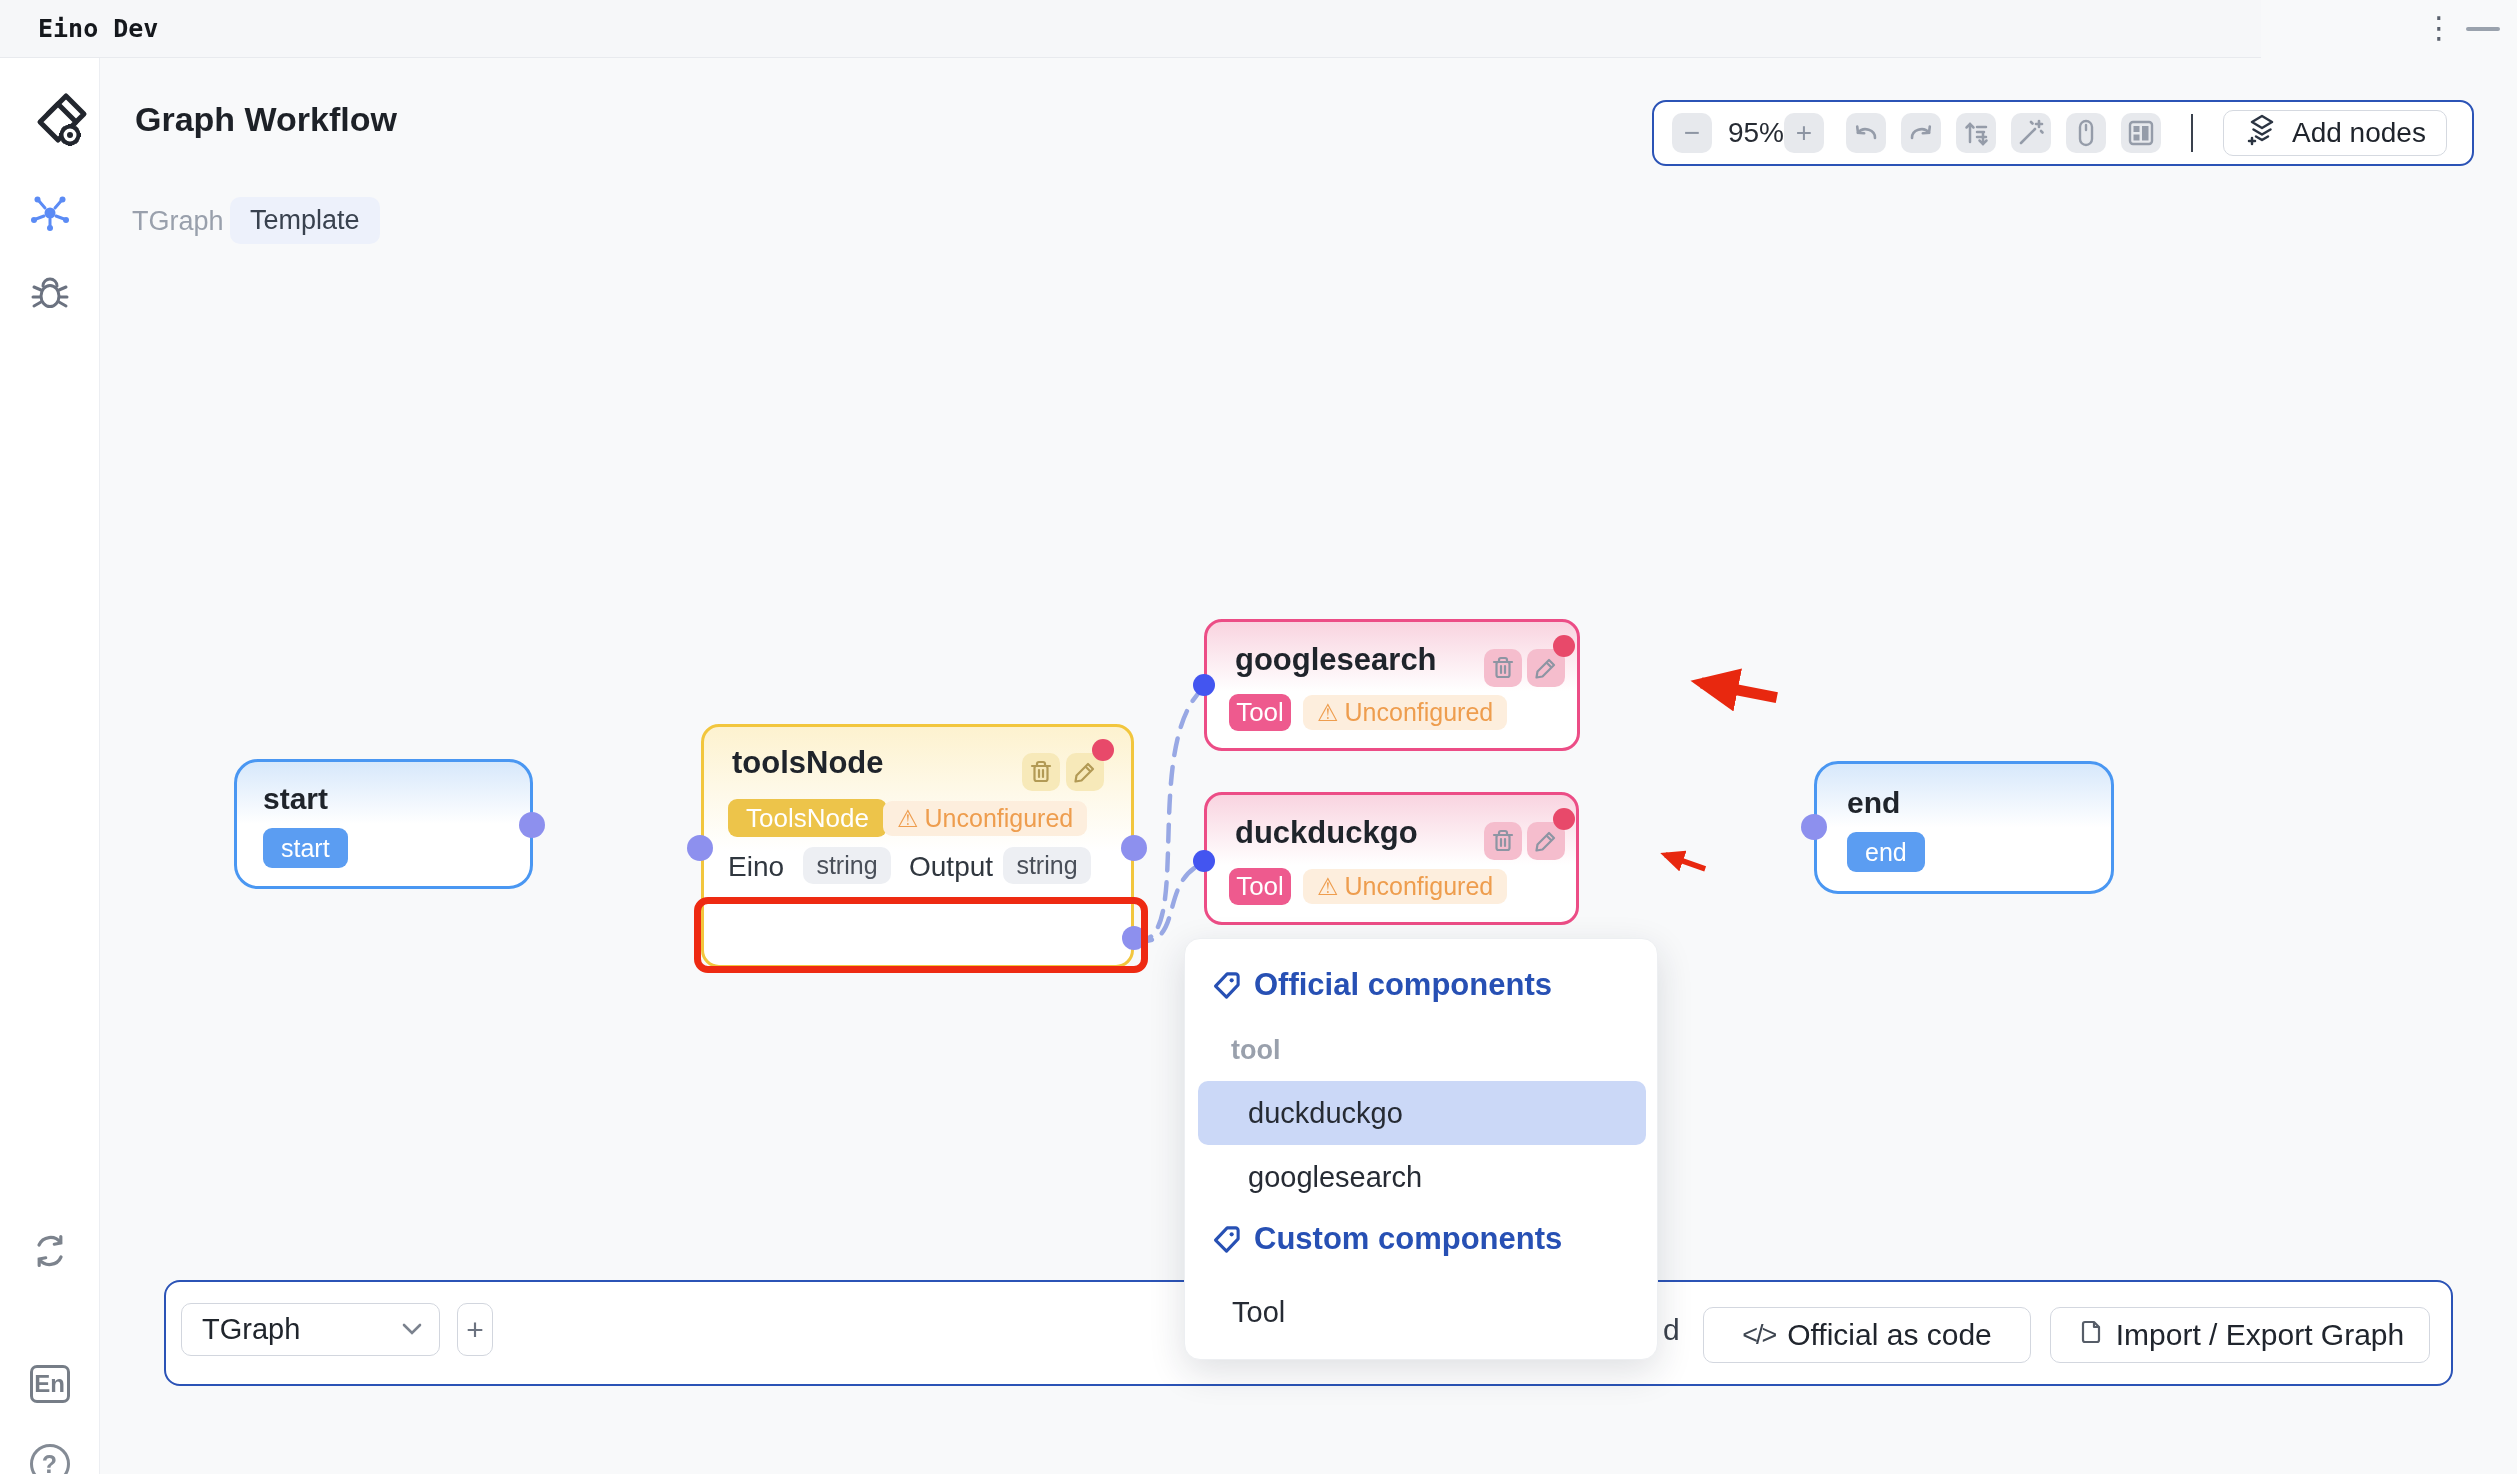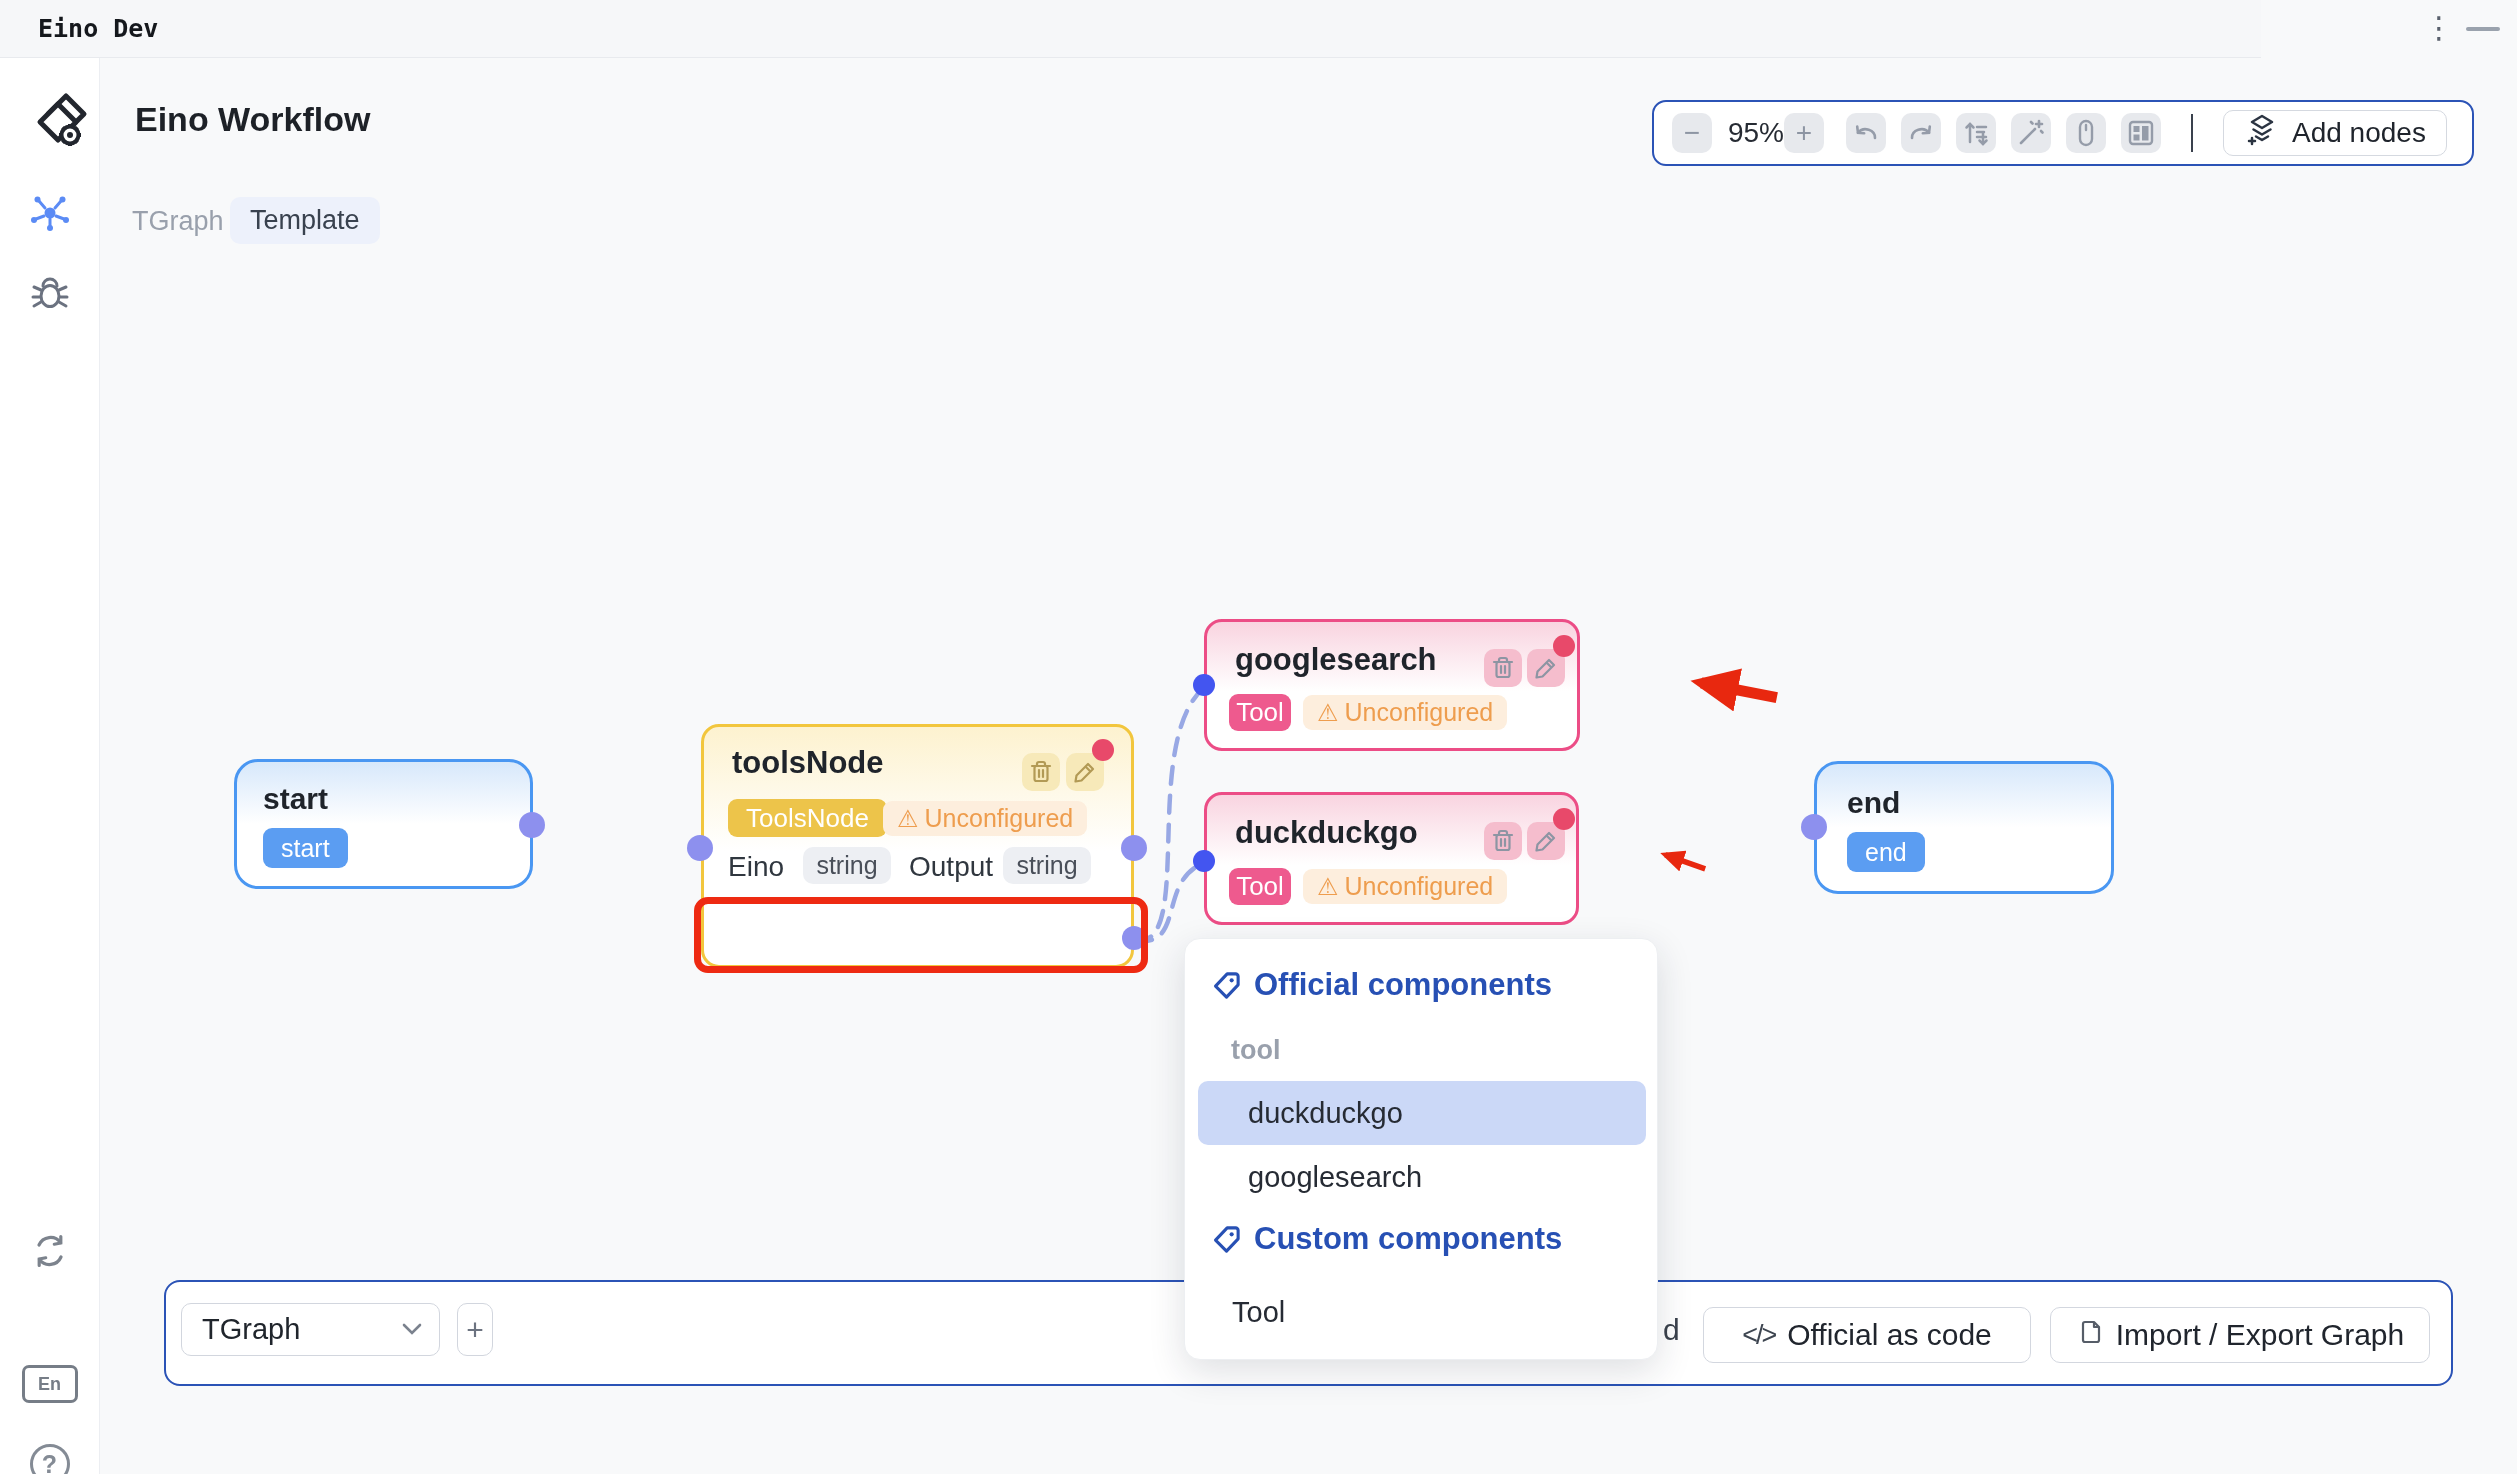--- a/index.html
+++ b/index.html
@@ -13,22 +13,22 @@
   .app-title { position:absolute; left:38px; top:0; line-height:58px;
     font-family:"DejaVu Sans Mono", monospace; font-weight:bold; font-size:25px; color:#15181d; }
   .kebab { position:absolute; left:2424px; top:0; line-height:56px; font-size:30px; color:#5a616d; cursor:pointer;
     font-family:"DejaVu Sans", sans-serif; }
   .minimize { position:absolute; left:2466px; top:27px; width:34px; height:4px; border-radius:2px; background:#9aa2ad; cursor:pointer; }
 
   
   .sidebar { position:absolute; left:0; top:58px; width:100px; height:1417px; background:#ffffff;
     border-right:1px solid #eceef2; z-index:15; }
   .side-ic { position:absolute; left:50%; transform:translateX(-50%); cursor:pointer; }
-  .en-box { width:56px; height:38px; border:3px solid #767d87; border-radius:7px; color:#767d87;
-    font-weight:bold; font-size:18px; display:flex; align-items:center; justify-content:center; }
+  .en-box { width:40px; height:38px; border:3px solid #767d87; border-radius:7px; color:#767d87;
+    font-weight:bold; font-size:24px; display:flex; align-items:center; justify-content:center; }
   .help-box { width:40px; height:40px; border:3px solid #848b95; border-radius:50%; color:#848b95;
     font-weight:bold; font-size:25px; display:flex; align-items:center; justify-content:center; }
 
   
   .logo { position:absolute; left:28px; top:92px; z-index:16; }
   .page-title { position:absolute; left:135px; top:100px; font-size:34px; font-weight:700; color:#1d2127; z-index:16; }
   .tab-inactive { position:absolute; left:132px; top:206px; font-size:27px; color:#99a0ac; cursor:pointer; z-index:16; }
   .tab-active { position:absolute; left:230px; top:197px; font-size:27px; color:#39424f; background:#edf1fb;
     border-radius:10px; padding:8px 20px; cursor:pointer; z-index:16; }
 
@@ -161,21 +161,21 @@
       <g stroke-width="4">
         <line x1="42" y1="32" x2="42" y2="54"></line>
           <line x1="31" y1="43" x2="53" y2="43"></line>
         <line x1="34.5" y1="35.5" x2="49.5" y2="50.5"></line>
           <line x1="49.5" y1="35.5" x2="34.5" y2="50.5"></line>
         <circle cx="42" cy="43" r="8.5" fill="#ffffff"></circle>
         <circle cx="42" cy="43" r="3" fill="#22262e" stroke="none"></circle>
       </g>
     </svg>
   </span>
-  <div class="page-title">Eino Workflow</div>
+  <div class="page-title">Graph Workflow</div>
   <span class="tab-inactive">TGraph</span>
   <span class="tab-active">Template</span>
 
   <div class="toolbar">
     <div class="tool-btn">−</div>
     <div class="zoom-text">95%</div>
     <div class="tool-btn">+</div>
     <div class="tb-gap"></div>
     <div class="tool-btn">
       <svg width="34" height="34" viewBox="0 0 34 34" fill="none" stroke="#959ca9" stroke-width="2.6" stroke-linecap="round">

